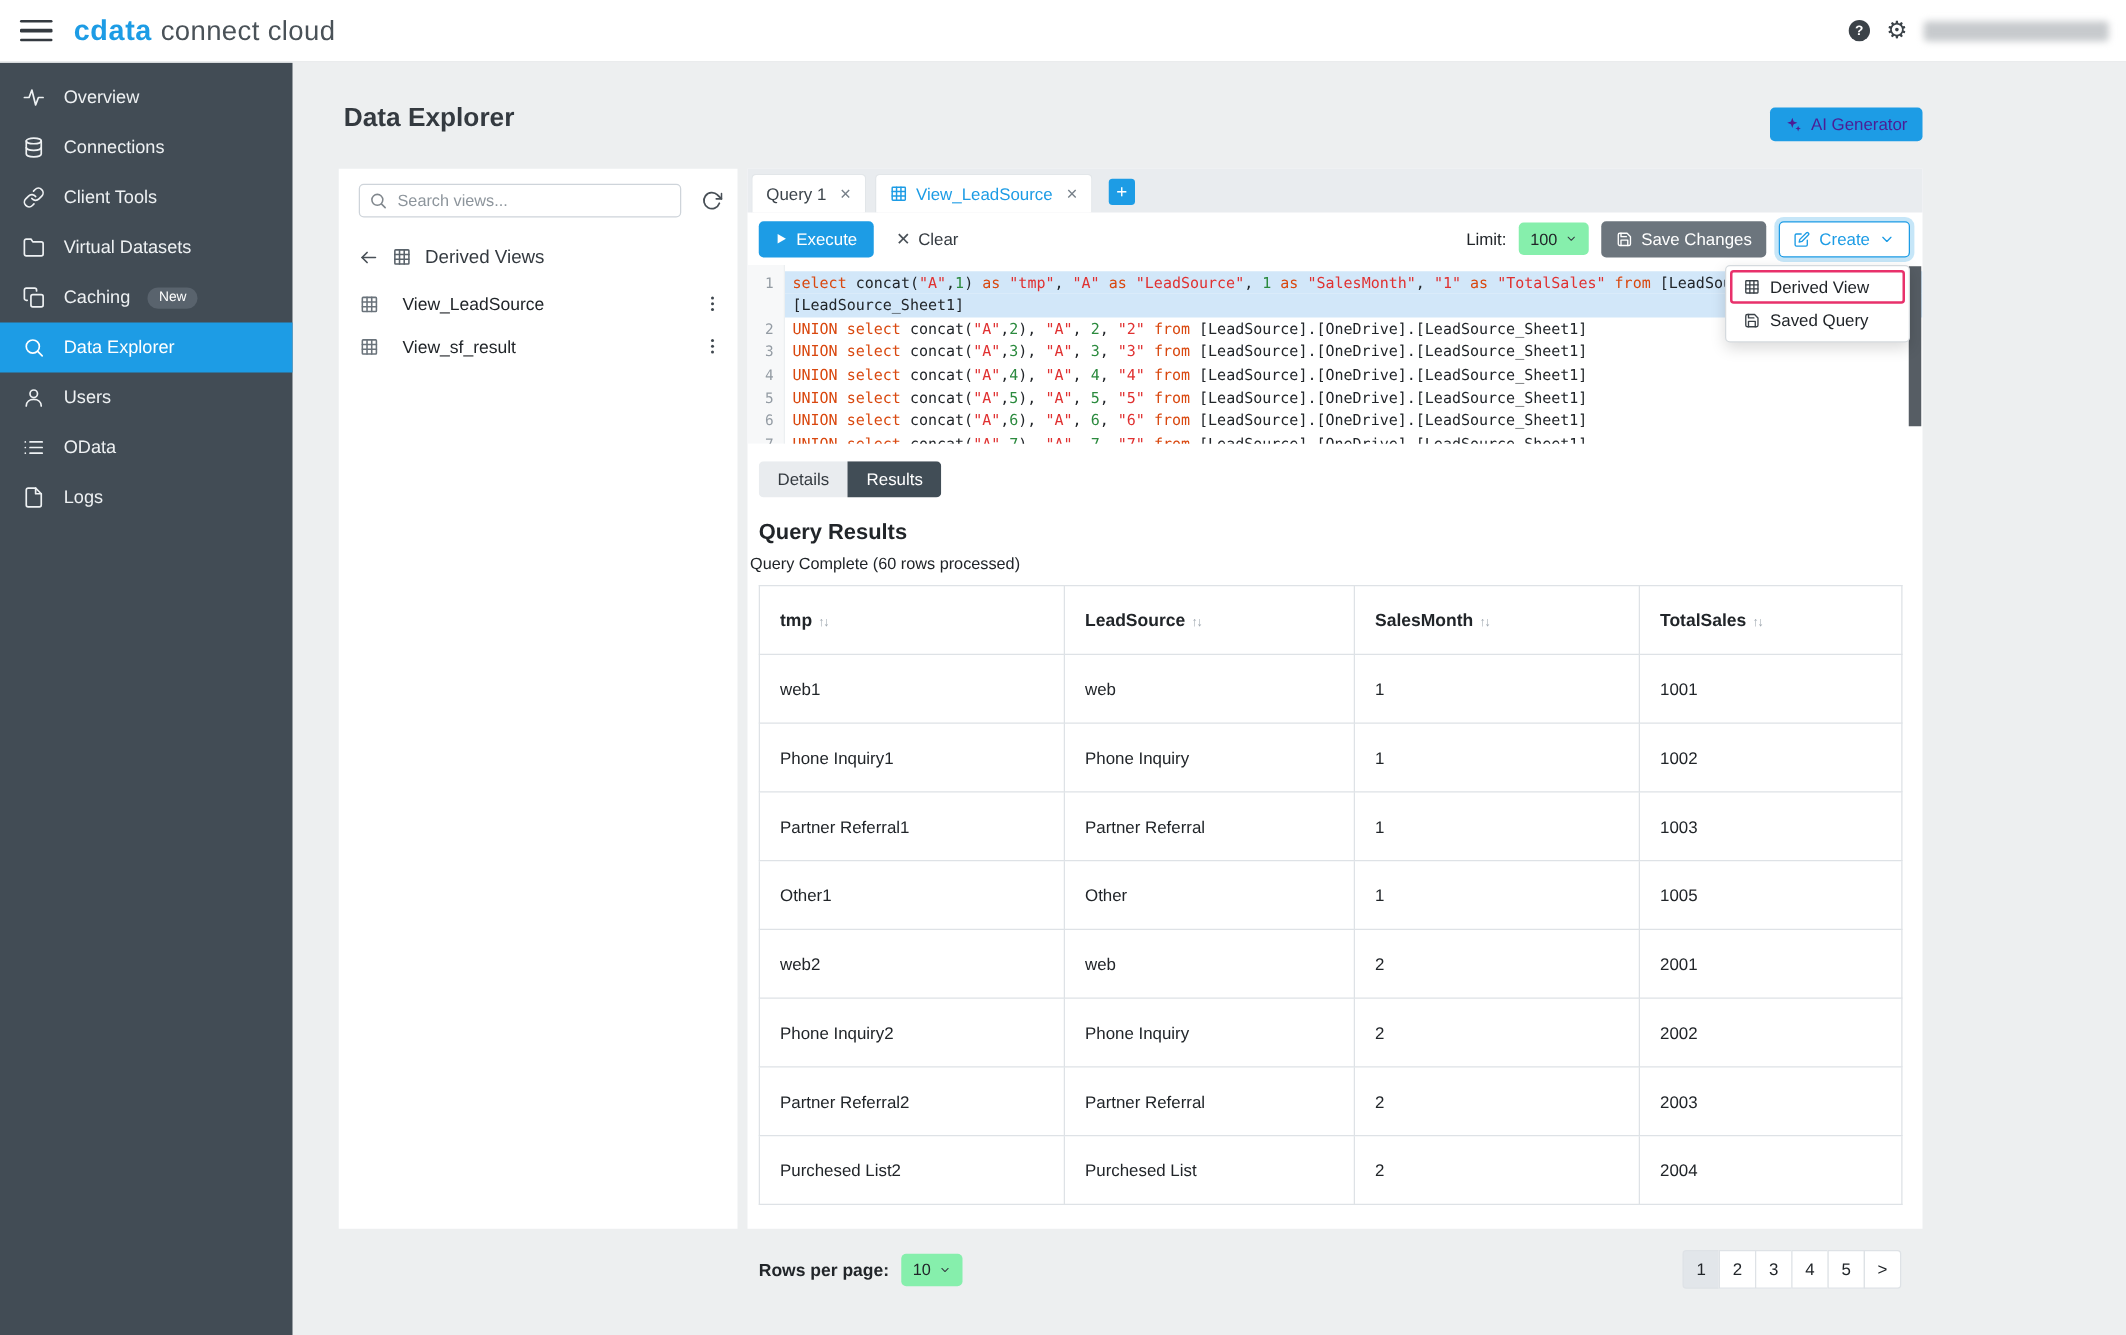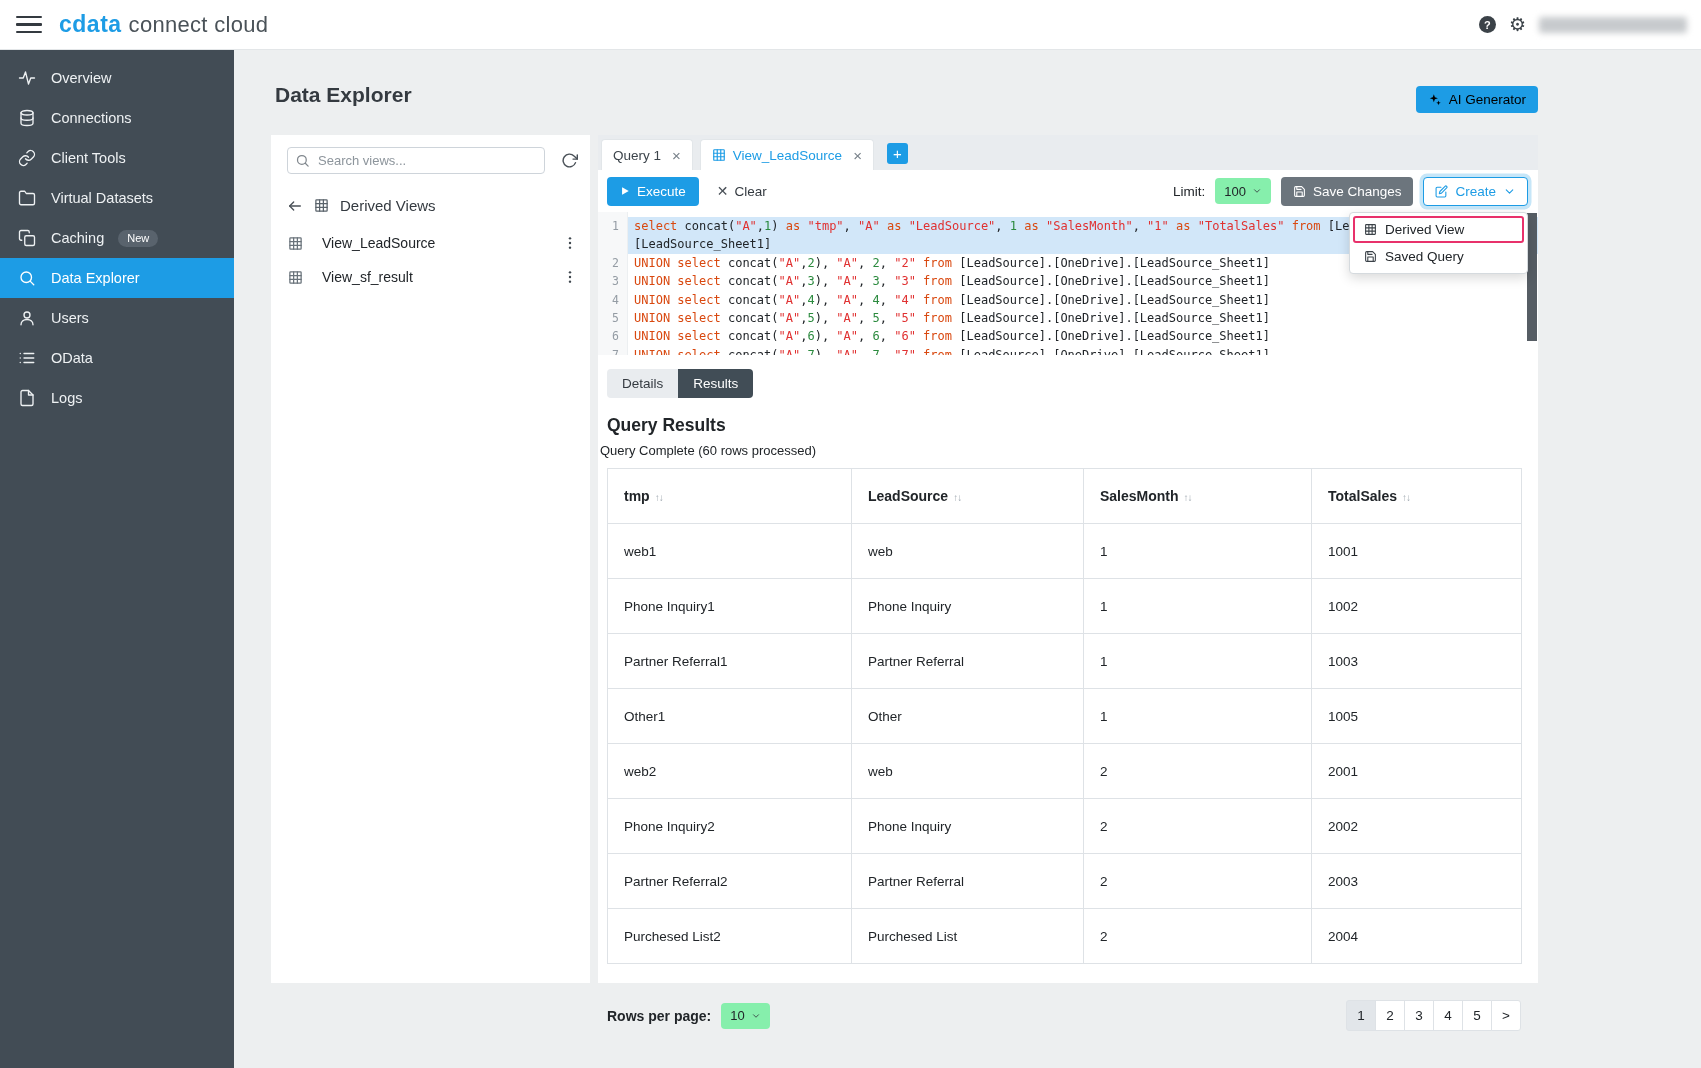--- a/index.html
+++ b/index.html
@@ -34,21 +34,21 @@
   .sb-item { height:40px; display:flex; align-items:center; padding:0 12px 0 18px; color:#eef1f3; font-size:14.5px; cursor:pointer; }
   .sb-item.active { background:#1d9ce5; color:#fff; }
   .sb-icon { width:18px; height:18px; margin-right:15px; }
   .sb-icon svg { stroke-width:1.8; }
   .sb-badge { margin-left:14px; background:#59636d; color:#fff; font-size:11px; padding:2.5px 9px; border-radius:9px; }
 
   
   .main { position:absolute; top:50px; left:234px; right:0; bottom:0; }
   .page-title { position:absolute; left:41px; top:33px; font-size:21px; font-weight:700; color:#343a40; }
   .ai-btn { position:absolute; top:36px; right:163px; height:27px; display:flex; align-items:center; gap:7px;
-    background:#1d9ce5; color:#000000; border-radius:4px; padding:0 12px; font-size:13.5px; }
+    background:#1d9ce5; color:#4c1d95; border-radius:4px; padding:0 12px; font-size:13.5px; }
   .ai-btn .icn { width:14px; height:14px; }
 
   
   .views-card { position:absolute; left:37px; top:85px; width:319px; height:848px; background:#fff; }
   .views-search-row { display:flex; align-items:center; padding:12px 12px 12px 16px; }
   .search-wrap { position:relative; flex:1; }
   .search-input { width:100%; height:27px; border:1px solid #ced4da; border-radius:4px; padding:0 8px 0 30px;
     font-size:13px; color:#495057; background:#fff; font-family:inherit; }
   .search-input::placeholder { color:#8d959c; }
   .search-wrap .icn { position:absolute; left:8px; top:6px; width:15px; height:15px; color:#80878d; }
@@ -88,21 +88,21 @@
   .chev { width:10px; height:10px; color:#343a40; }
   .btn-save { display:flex; align-items:center; gap:7px; background:#6c757d; color:#fff; border-radius:4px;
     height:29px; padding:0 12px; font-size:13.5px; }
   .btn-save .icn { width:13px; height:13px; }
   .btn-create { display:flex; align-items:center; gap:7px; background:#fff; color:#1d9ce5; border:1px solid #1d9ce5;
     border-radius:4px; height:29px; padding:0 11px; font-size:13.5px; box-shadow:0 0 0 3.5px rgba(29,156,229,.25); }
   .btn-create .icn { width:13px; height:13px; }
   .btn-create .chev { color:#1d9ce5; }
 
   
-  .create-menu { position:absolute; top:77px; right:10px; width:179px; background:#fff; border:1px solid #d5dade;
+  .create-menu { position:absolute; top:77px; right:10px; width:148px; background:#fff; border:1px solid #d5dade;
     border-radius:4px; box-shadow:0 4px 12px rgba(0,0,0,.15); padding:3px; z-index:30; }
   .menu-item { display:flex; align-items:center; gap:8px; padding:4px 9px; font-size:13.5px; color:#212529;
     border:2px solid transparent; border-radius:3px; cursor:pointer; }
   .menu-item.highlighted { border-color:#e8316b; }
   .mi-icn { width:13px; height:13px; color:#3b4248; }
 
   
   .editor { position:relative; height:143px; overflow:hidden; font-family:"DejaVu Sans Mono",monospace; font-size:12px; }
   .gutter-bg { position:absolute; left:0; top:0; bottom:0; width:30px; background:#f7f8f9; border-right:1px solid #eceff1; }
   .cm-lines { position:relative; padding-top:5px; }

